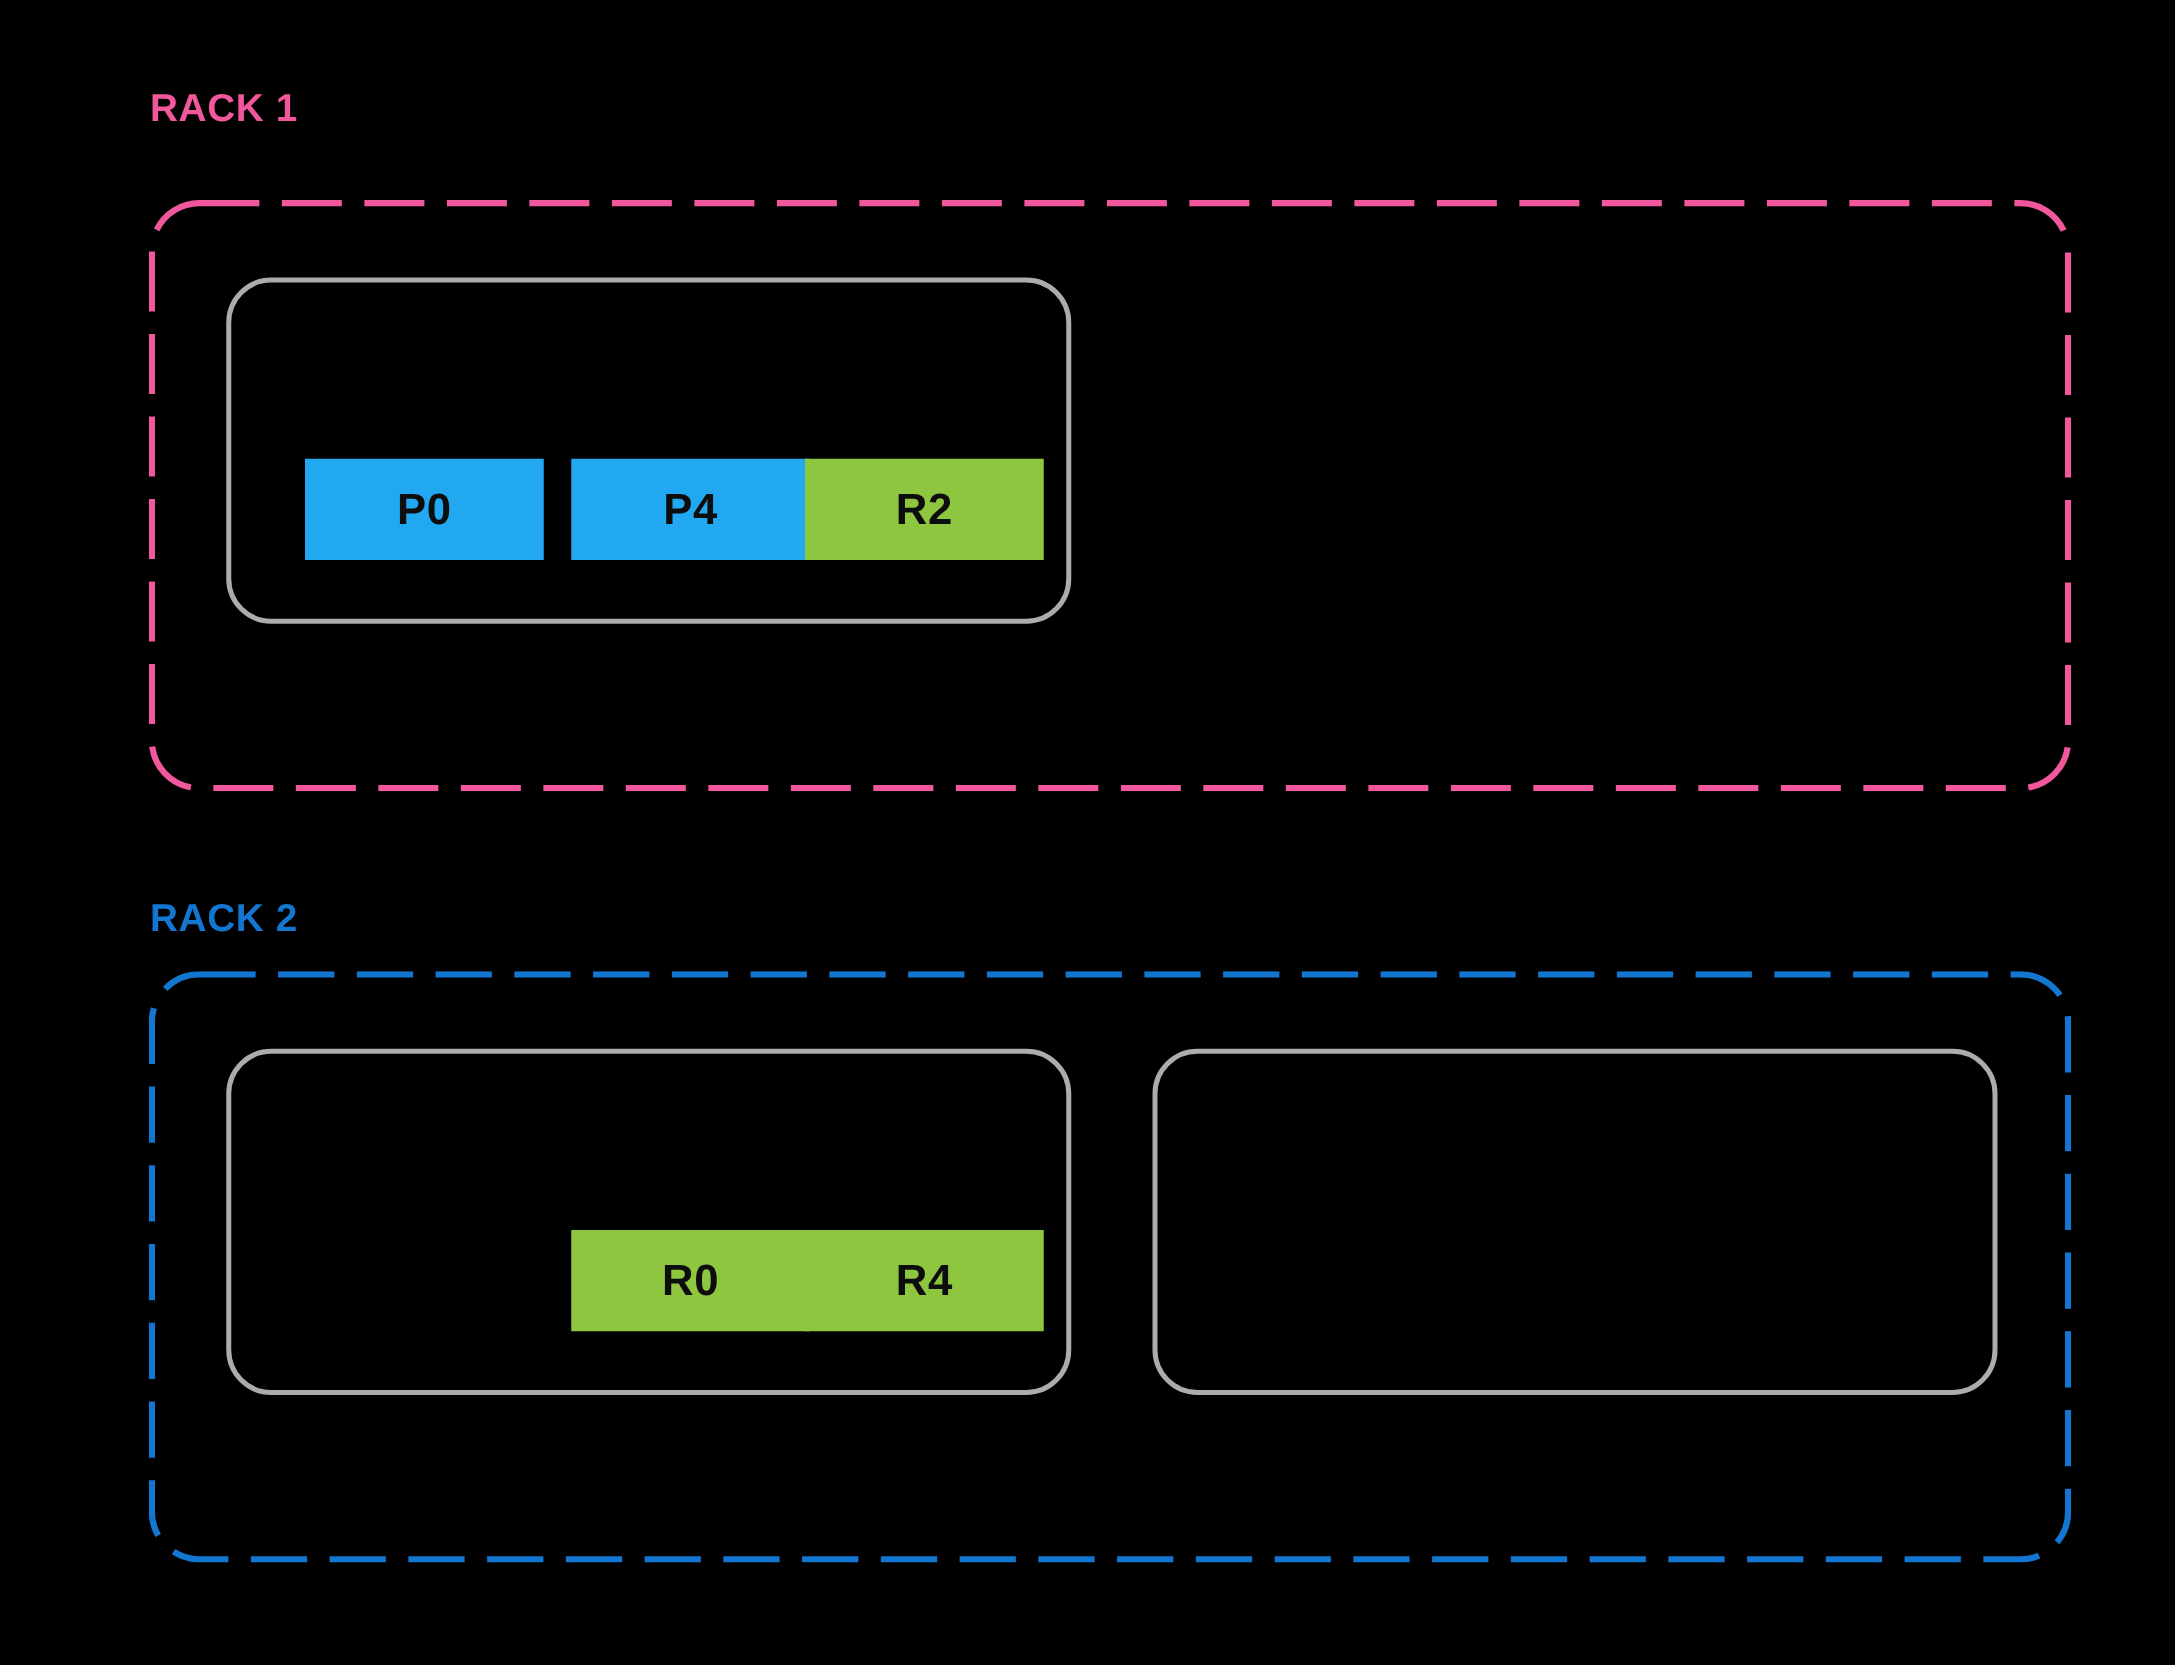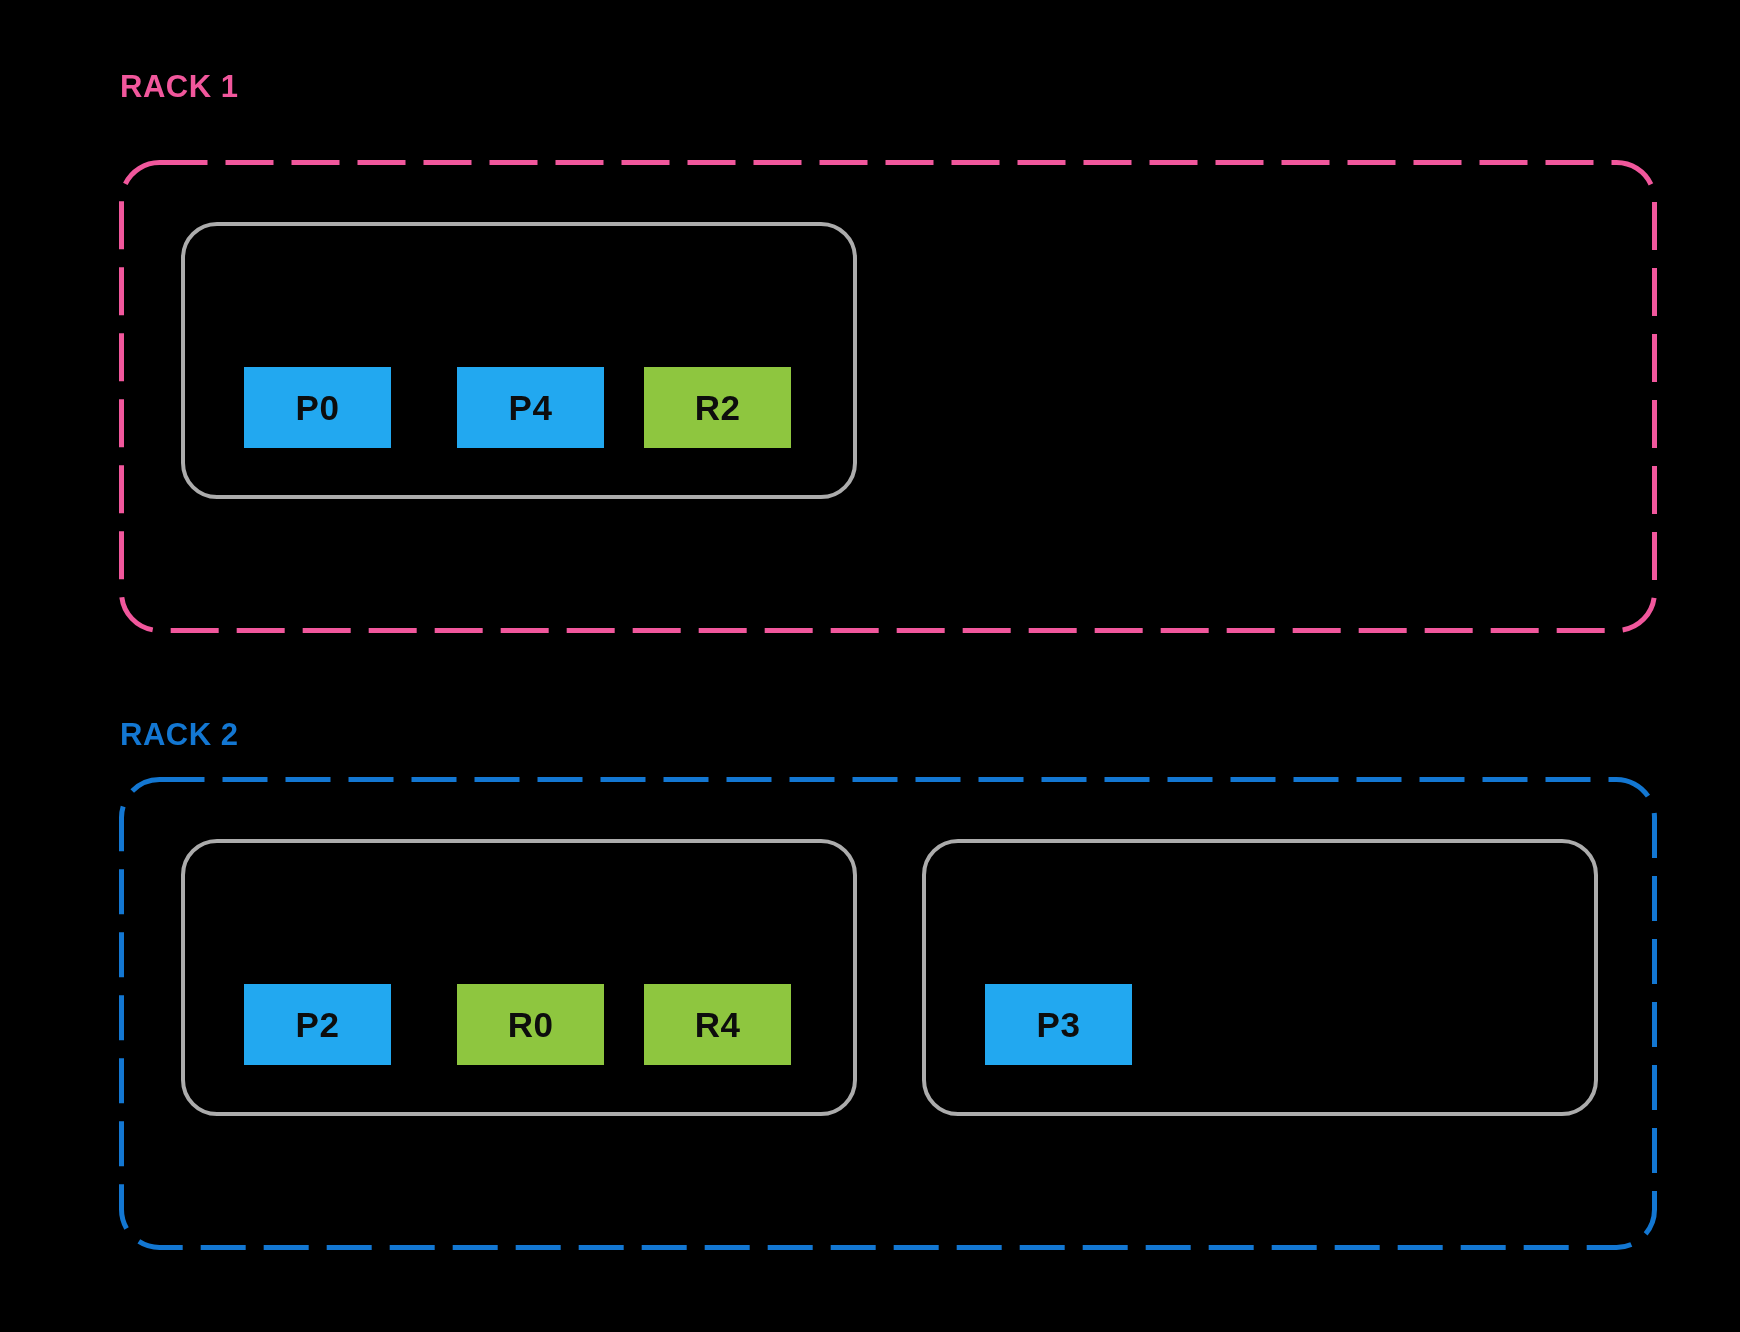--- a/index.html
+++ b/index.html
@@ -34,21 +34,21 @@
   .rack-box svg.dash{position:absolute;inset:0;display:block;}
   .host{
     position:absolute;top:62px;width:676px;height:277px;
     border:4px solid var(--host-border);
     border-radius:36px;box-sizing:border-box;
     background:transparent;
   }
   .host.host-a{left:62px;}
   .host.host-b{left:803px;}
   .block{
-    position:absolute;top:141px;width:147px;height:81px;
+    position:absolute;top:141px;width:191px;height:81px;
     display:flex;align-items:center;justify-content:center;
   }
   .block[data-type="primary"]{background:var(--primary-block);}
   .block[data-type="replica"]{background:var(--replica-block);}
   .block .block-label{
     font-size:35px;font-weight:bold;color:var(--block-text);
     letter-spacing:.5px;
   }
   .block.pos1{left:59px;}
   .block.pos2{left:272px;justify-content:center;}
@@ -82,32 +82,26 @@
   </section>
 
   <section class="rack rack2">
     <div class="rack-label">RACK 2</div>
     <div class="rack-box">
       <svg class="dash" width="1538" height="473" viewBox="0 0 1538 473" aria-hidden="true">
         <rect x="2.5" y="2.5" width="1533" height="468" rx="38" fill="none" stroke="#1377D2" stroke-width="5" stroke-dasharray="45 18"></rect>
       </svg>
 
       <div class="host host-a">
-        <div class="block pos1" data-type="primary">
-          <span class="block-label">P2</span>
-        </div>
         <div class="block pos2" data-type="replica">
           <span class="block-label">R0</span>
         </div>
         <div class="block pos3" data-type="replica">
           <span class="block-label">R4</span>
         </div>
       </div>
 
       <div class="host host-b">
-        <div class="block pos1" data-type="primary">
-          <span class="block-label">P3</span>
-        </div>
       </div>
     </div>
   </section>
 
 </div>
 
 </body></html>

